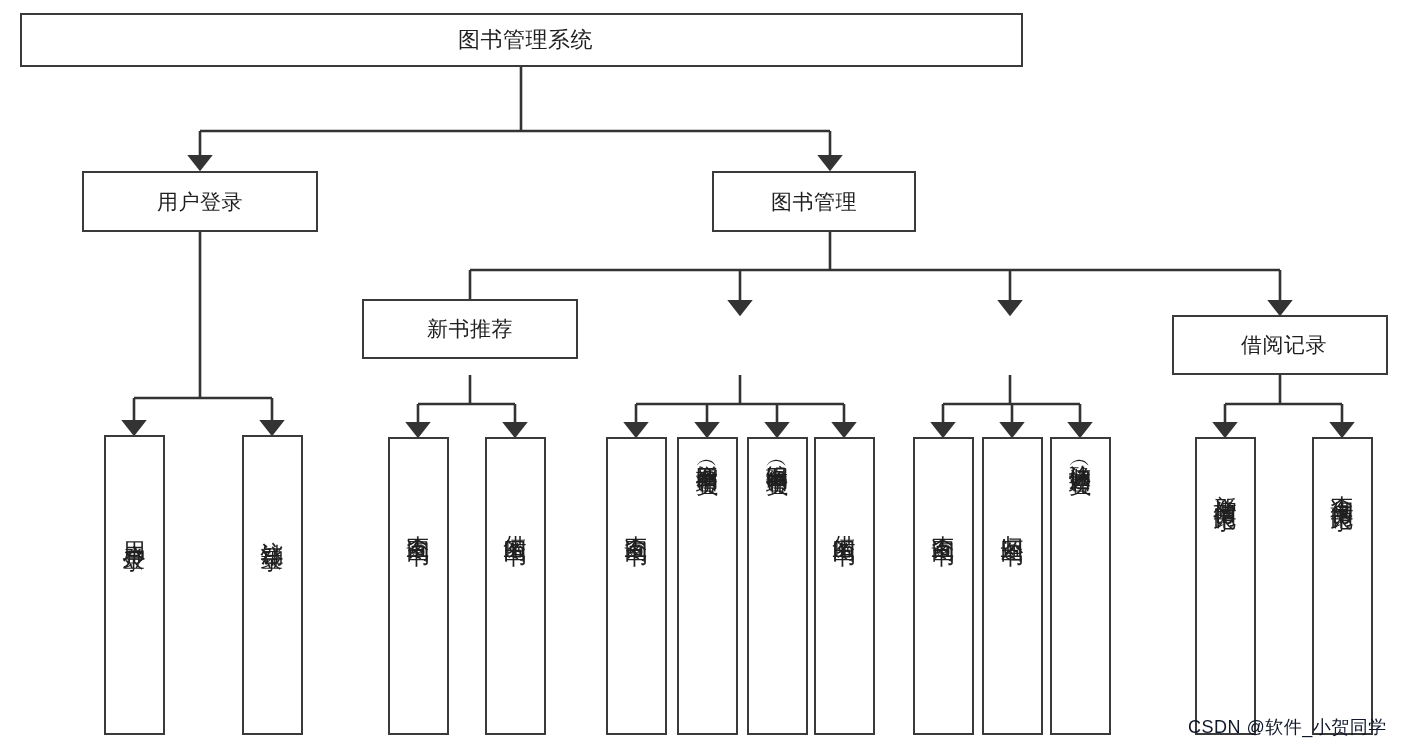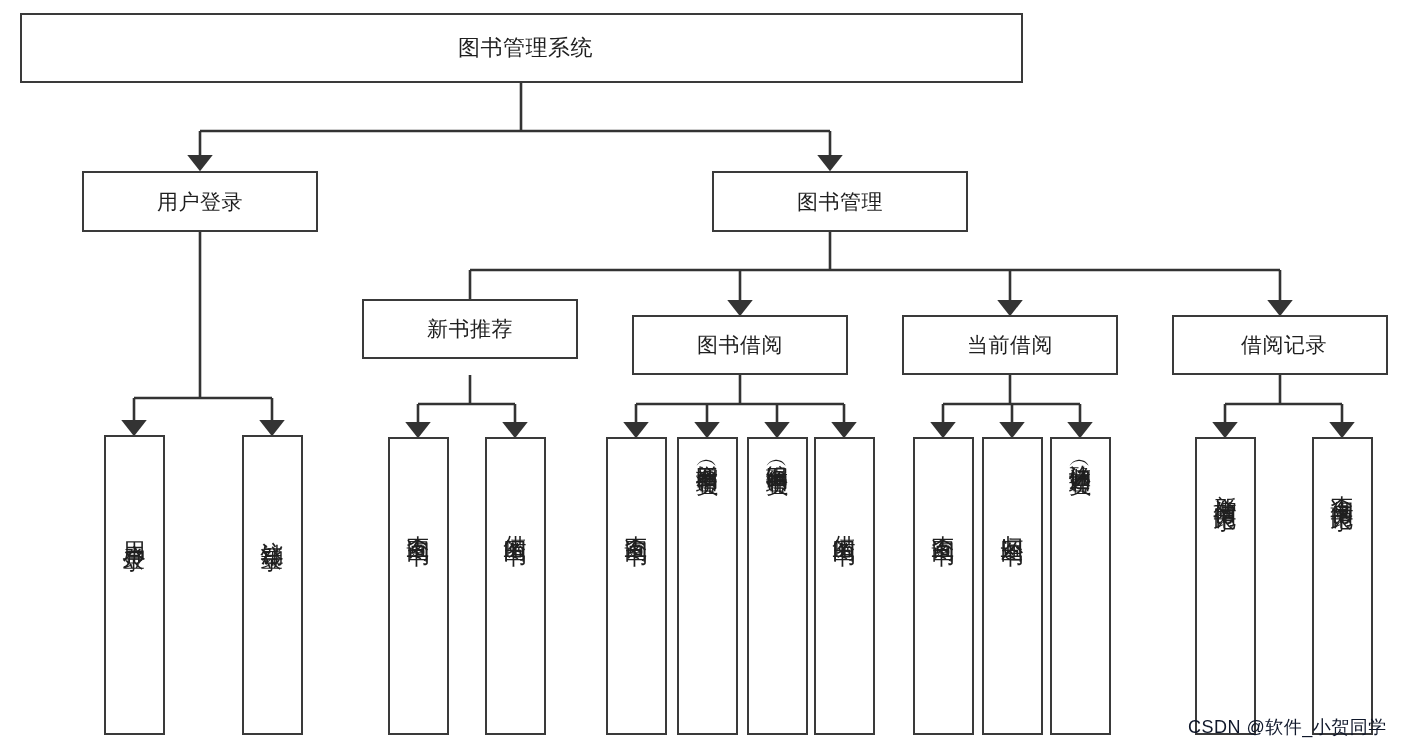--- a/index.html
+++ b/index.html
@@ -126,40 +126,34 @@
       <path d="M1012,404 L1012,430" marker-end="url(#arrowhead)"></path>
       <path d="M1080,404 L1080,430" marker-end="url(#arrowhead)"></path>
 
       <path d="M1280,375 L1280,404"></path>
       <path d="M1225,404 L1342,404"></path>
       <path d="M1225,404 L1225,430" marker-end="url(#arrowhead)"></path>
       <path d="M1342,404 L1342,430" marker-end="url(#arrowhead)"></path>
     </g>
   </svg>
 
-  <div class="node horiz root" style="left:20px; top:13px; width:1003px; height:70px;padding-left:8px;">
+  <div class="node horiz root" style="left:20px; top:13px; width:1003px; height:54px;padding-left:8px;">
     <span class="node-label">图书管理系统</span>
   </div>
 
   <div class="node horiz" style="left:82px; top:171px; width:236px; height:61px;">
     <span class="node-label">用户登录</span>
   </div>
-  <div class="node horiz" style="left:712px; top:171px; width:256px; height:61px;justify-content:center;">
+  <div class="node horiz" style="left:712px; top:171px; width:204px; height:61px;justify-content:center;">
     <span class="node-label">图书管理</span>
   </div>
 
   <div class="node horiz" style="left:362px; top:299px; width:216px; height:60px;">
     <span class="node-label">新书推荐</span>
   </div>
-  <div class="node horiz" style="left:632px; top:315px; width:216px; height:60px;">
-    <span class="node-label">图书借阅</span>
-  </div>
-  <div class="node horiz" style="left:902px; top:315px; width:216px; height:60px;">
-    <span class="node-label">当前借阅</span>
-  </div>
   <div class="node horiz" style="left:1172px; top:315px; width:216px; height:60px;padding-left:8px;">
     <span class="node-label">借阅记录</span>
   </div>
 
   <div class="node vert" style="left:104px; top:435px; width:61px; height:300px; padding-top:86px;">
     <span class="node-label">用户登录</span>
   </div>
   <div class="node vert" style="left:242px; top:435px; width:61px; height:300px; padding-top:86px;">
     <span class="node-label">注销登录</span>
   </div>

